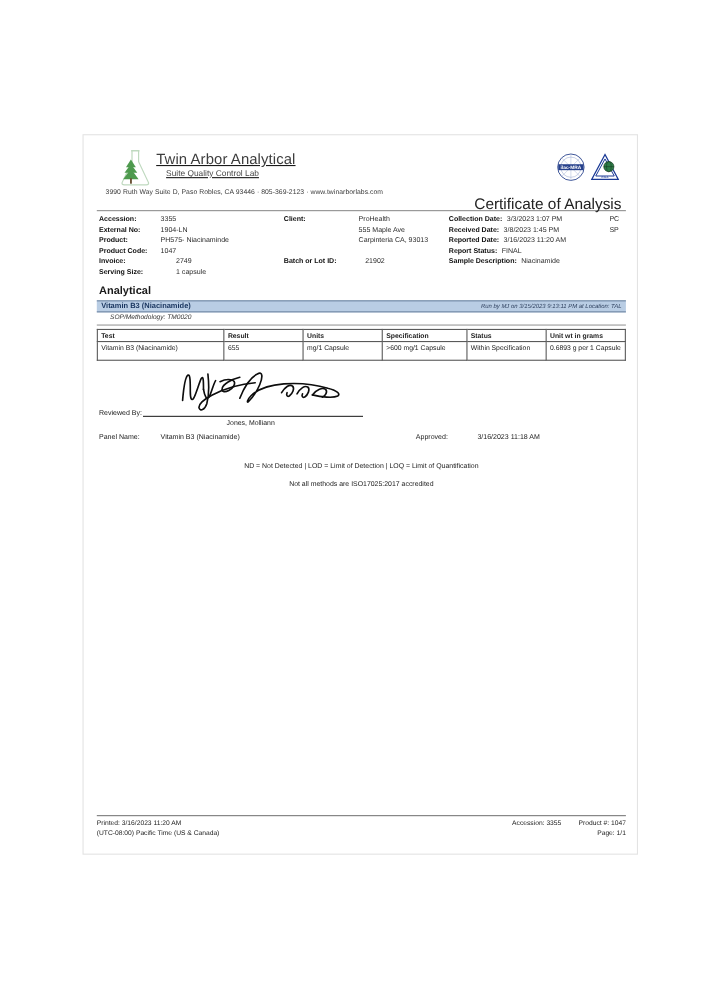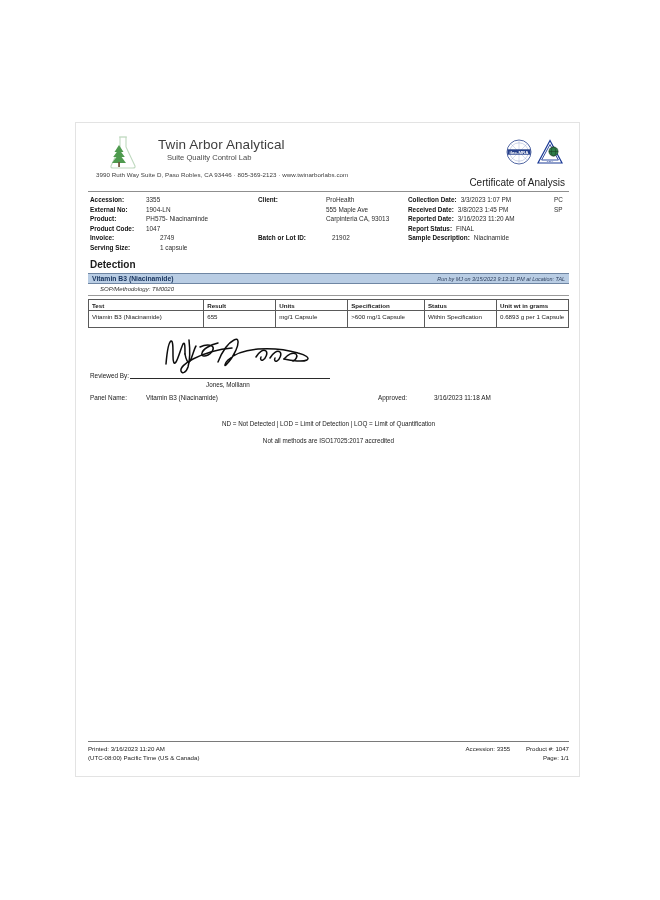--- a/index.html
+++ b/index.html
@@ -31,40 +31,40 @@
     color: #1a1a1a;
   }
 
   
   .letterhead { position: relative; height: 58px; }
   .logo-mark {
     position: absolute; left: 18px; top: 2px;
     width: 36px; height: 36px;
   }
   .brand {
-    position: absolute; left: 70px; top: 4px;
+    position: absolute; left: 54px; top: 4px; text-decoration: underline;
   }
   .brand-name {
     font-size: 13.5px; color: #3d3d3d; letter-spacing: .1px;
     line-height: 15px;
   }
   .brand-tag {
     font-size: 7.6px; color: #4a4a4a; margin-left: 9px; margin-top: 1px;
   }
   .seals {
     position: absolute; right: 6px; top: 6px;
     display: flex; align-items: center; gap: 5px;
   }
   .addr {
     position: absolute; left: 8px; top: 38px;
     font-size: 6.2px; color: #3a3a3a; letter-spacing: .05px;
   }
   .coa-title {
     position: absolute; right: 4px; top: 44px;
-    font-size: 10px; color: #222;
+    font-size: 14px; color: #222;
   }
   .rule { border-top: 1px solid #8f8f8f; }
 
   
   .info {
     position: relative;
     height: 62px;
     padding-top: 3px;
     font-size: 6.4px;
   }
@@ -285,21 +285,21 @@
             <span class="lbl">Report Status:</span>
             <span class="val">FINAL</span>
           </div>
           <div class="row">
             <span class="lbl">Sample Description:</span>
             <span class="val">Niacinamide</span>
           </div>
         </div>
       </div>
 
-      <div class="sec-title">Detection</div>
+      <div class="sec-title">Analytical</div>
 
       <div class="analyte-bar">
         <span class="analyte-name">Vitamin B3 (Niacinamide)</span>
         <span class="analyte-run">Run by MJ on 3/15/2023 9:13:11 PM at Location: TAL</span>
       </div>
       <div class="sop">SOP/Methodology: TM0020</div>
 
       <table class="results">
         <thead>
           <tr>

